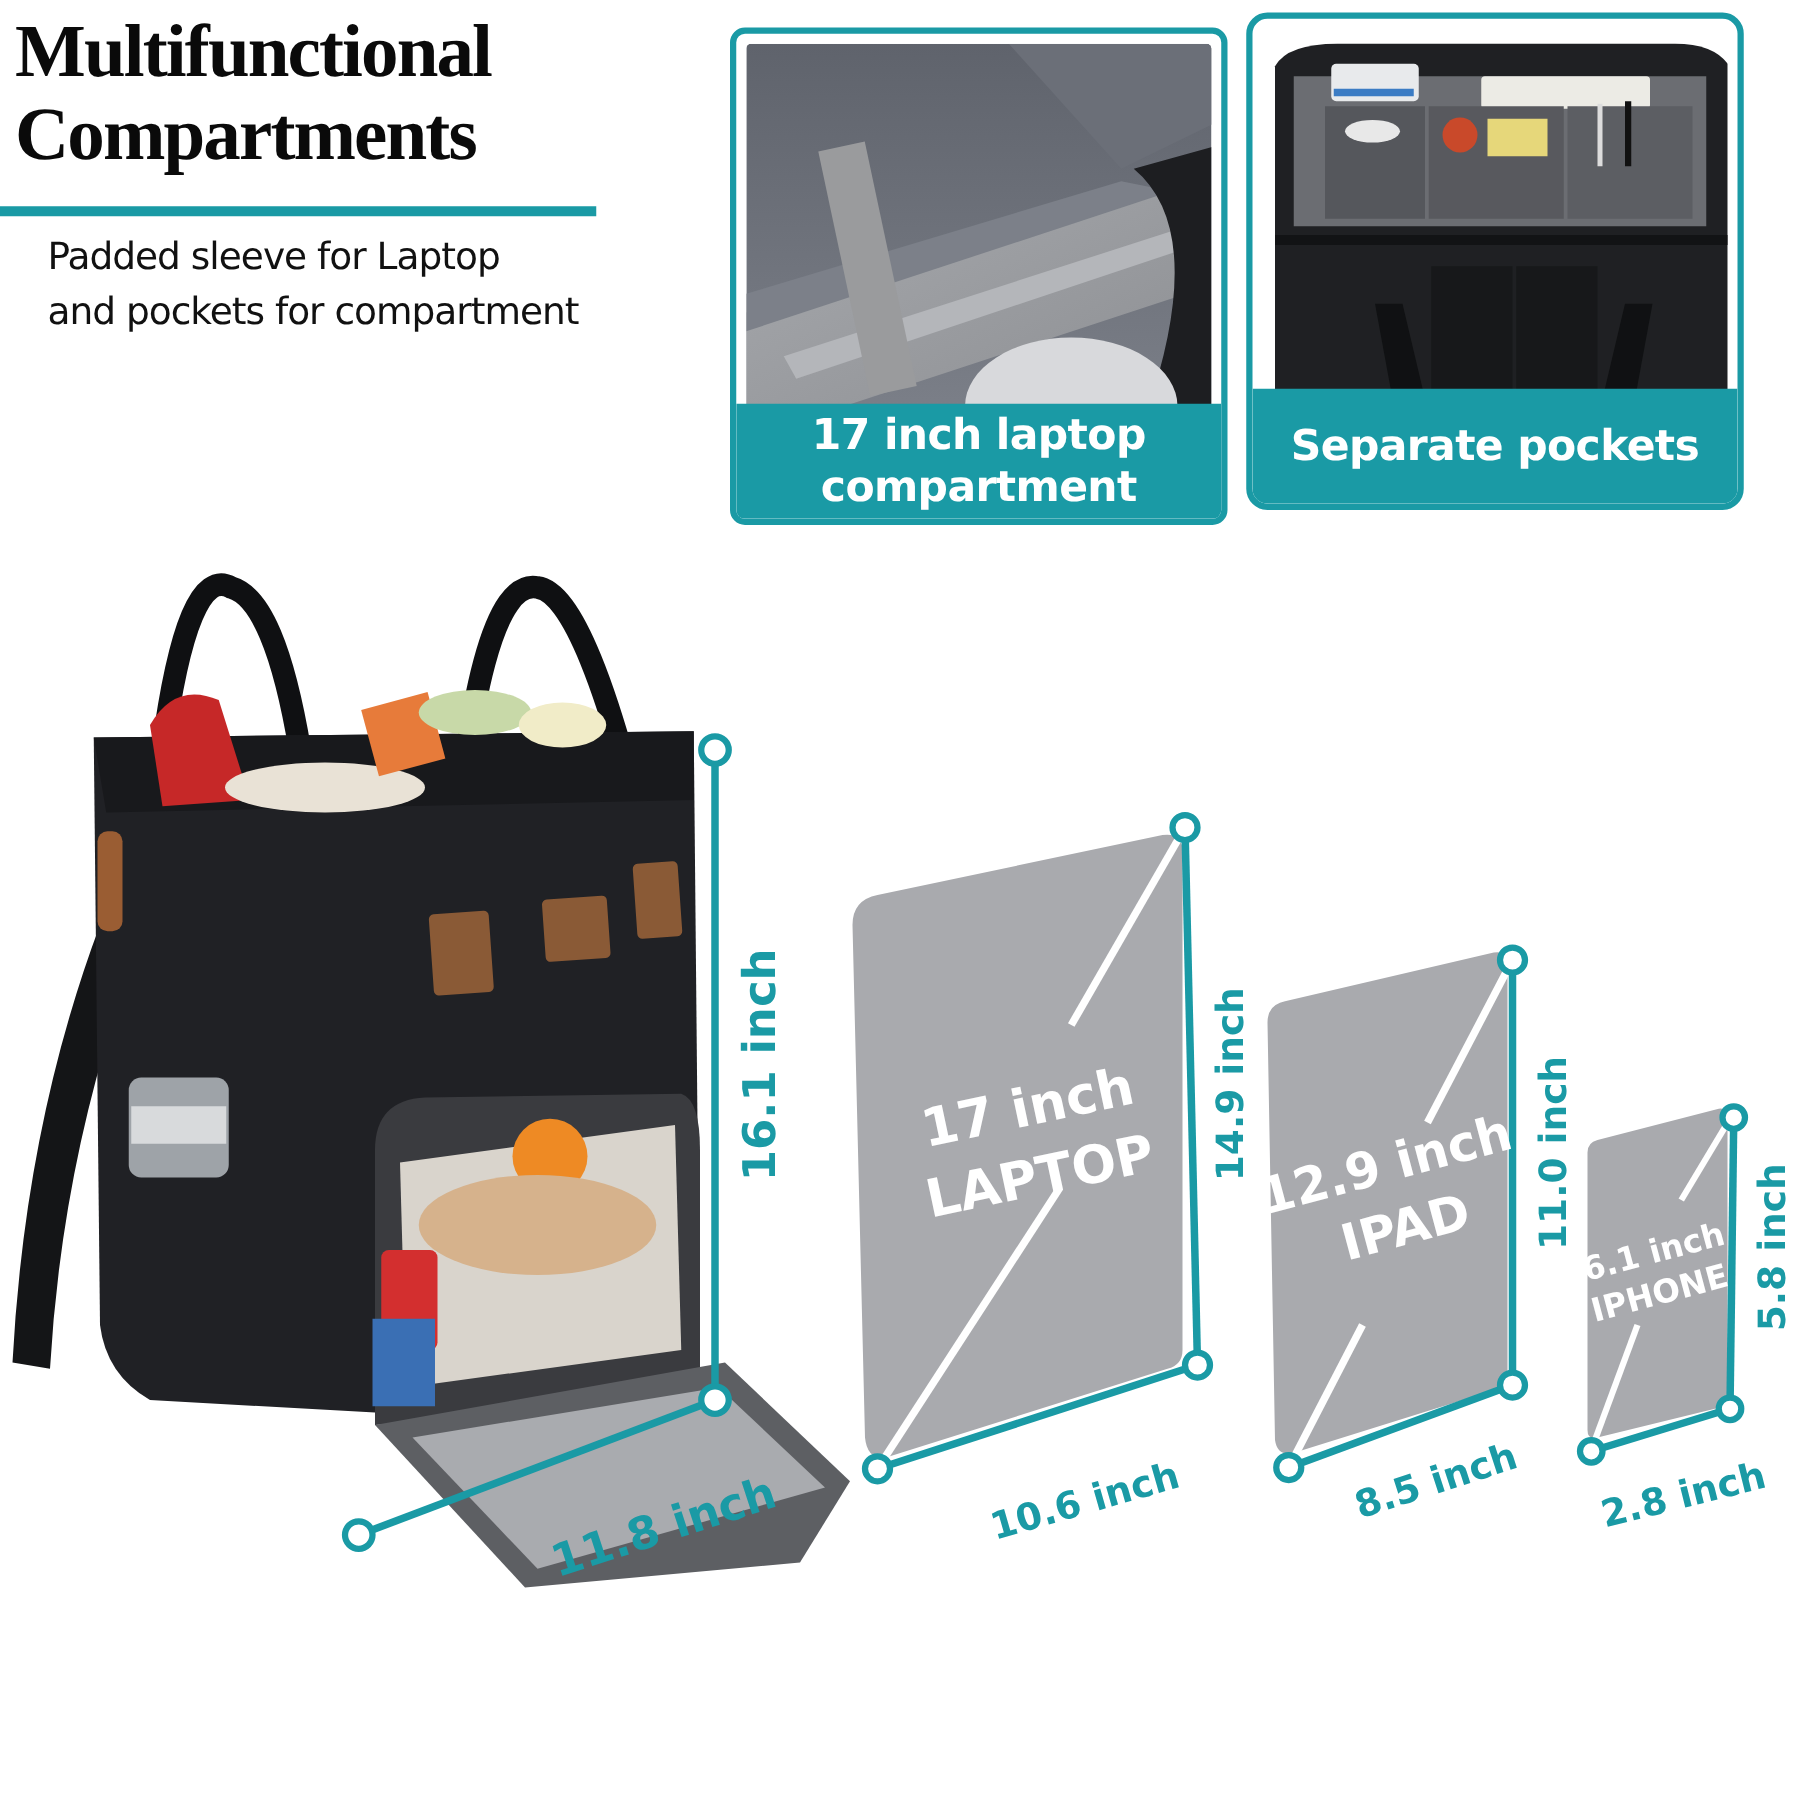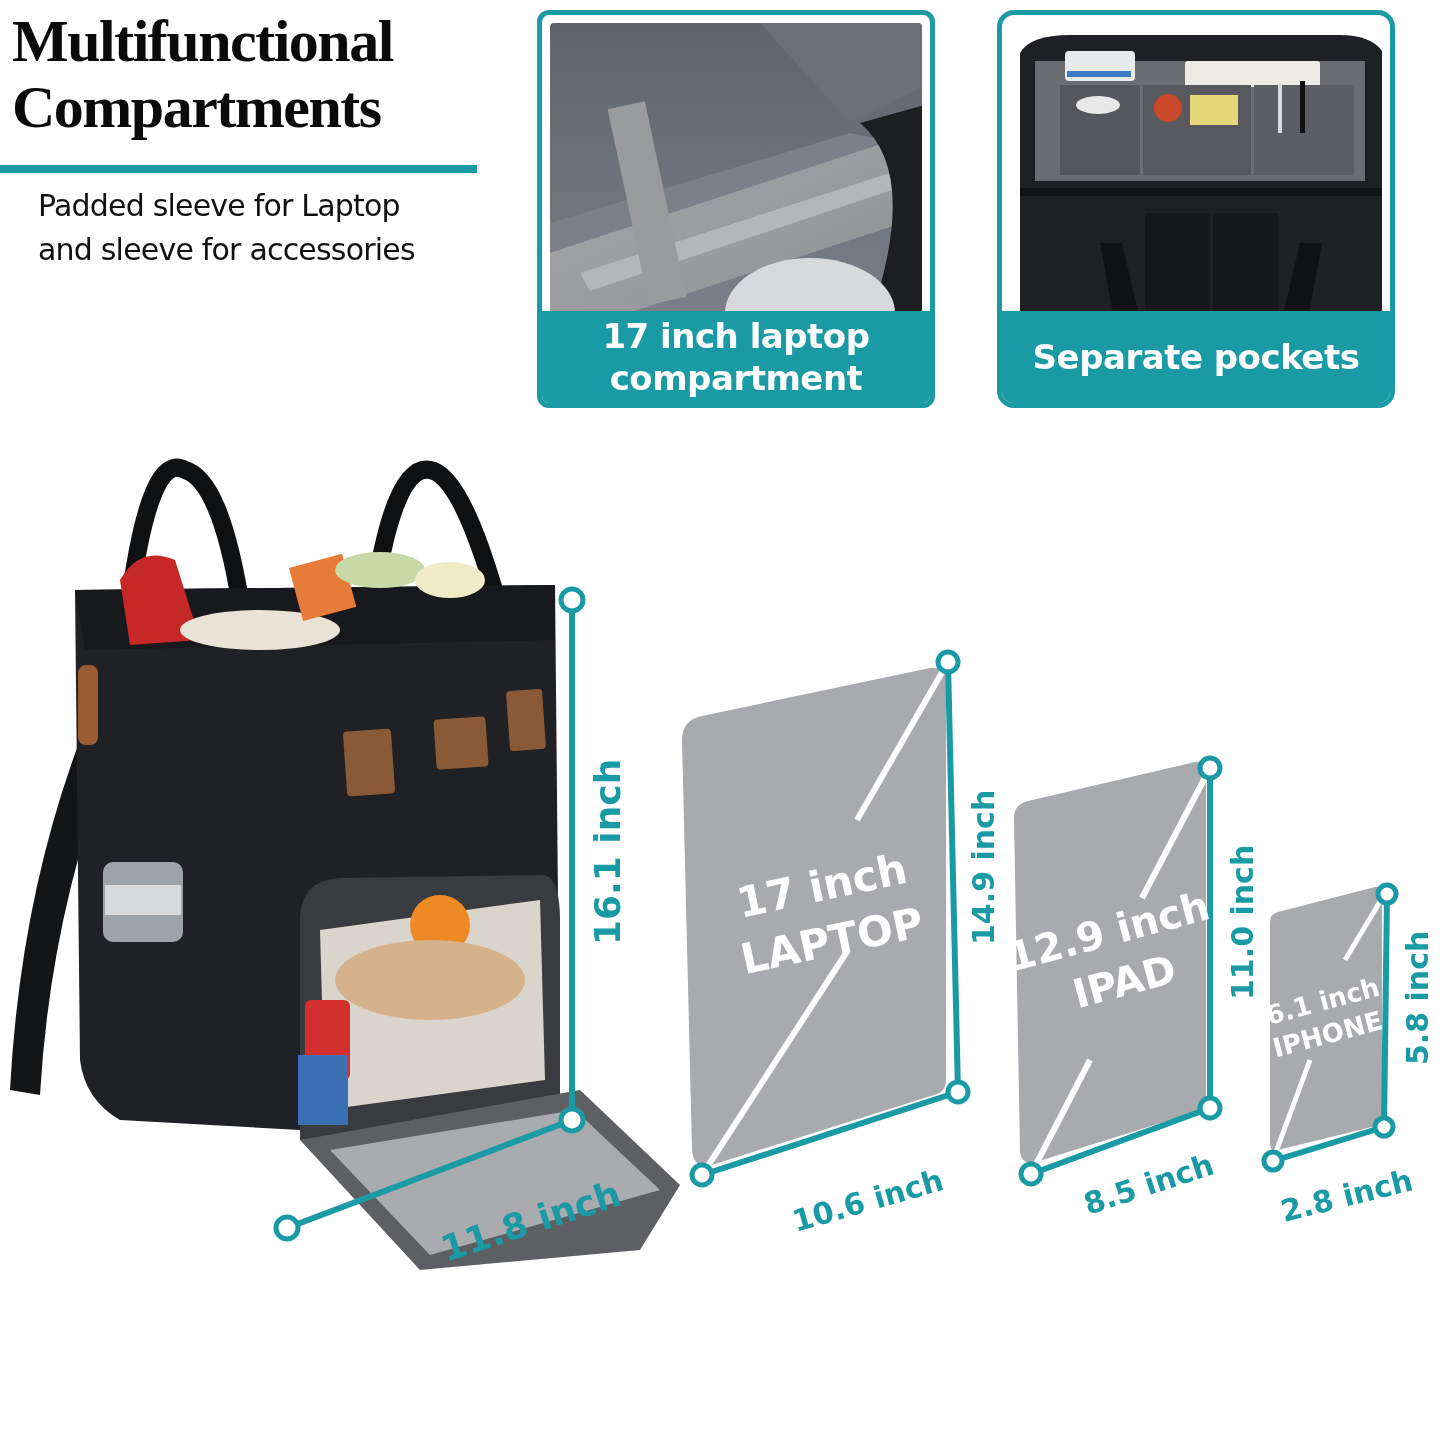--- a/index.html
+++ b/index.html
@@ -20,38 +20,38 @@
   .card {
     position: absolute; top: 10px; width: 398px; height: 398px;
     border: 5px solid #1a9aa5; border-radius: 12px; background: #fff; overflow: hidden;
   }
   .card .photo { position: absolute; left: 8px; top: 8px; right: 8px; height: 296px; border-radius: 4px; overflow: hidden; }
   .card .caption {
     position: absolute; left: 0; right: 0; bottom: 0; height: 92px; background: #1a9aa5;
     color: #fff; font-weight: bold; font-size: 34px; line-height: 42px; text-align: center;
     display: flex; flex-direction: column; align-items: center; justify-content: center; letter-spacing: -0.5px;
   }
-  .card1 { left: 537px; }
+  .card1 { left: 584px; margin-top: 12px; }
   .card2 { left: 997px; border-radius: 17px; }
 
   .scene { position: absolute; left: 0; top: 0; width: 1445px; height: 1445px; }
   .dim-label { font-family: "DejaVu Sans", sans-serif; font-weight: bold; fill: #1a9aa5; }
   .device-label { font-family: "DejaVu Sans", sans-serif; font-weight: bold; fill: #ffffff; }
 </style>
 </head>
 <body>
 
 <div class="headline">
   <div>Multifunctional</div>
   <div>Compartments</div>
 </div>
 <div class="rule"></div>
 <div class="subtext">
   <div>Padded sleeve for Laptop</div>
-  <div>and sleeve for accessories</div>
+  <div>and pockets for compartment</div>
 </div>
 
 <div class="card card1">
   <div class="photo">
     <svg width="382" height="296" viewBox="0 0 382 296">
       <defs>
         <linearGradient id="lin1" x1="0" y1="0" x2="0" y2="1">
           <stop offset="0" stop-color="#5f636c"></stop>
             <stop offset="1" stop-color="#7b7f88"></stop>
         </linearGradient>

